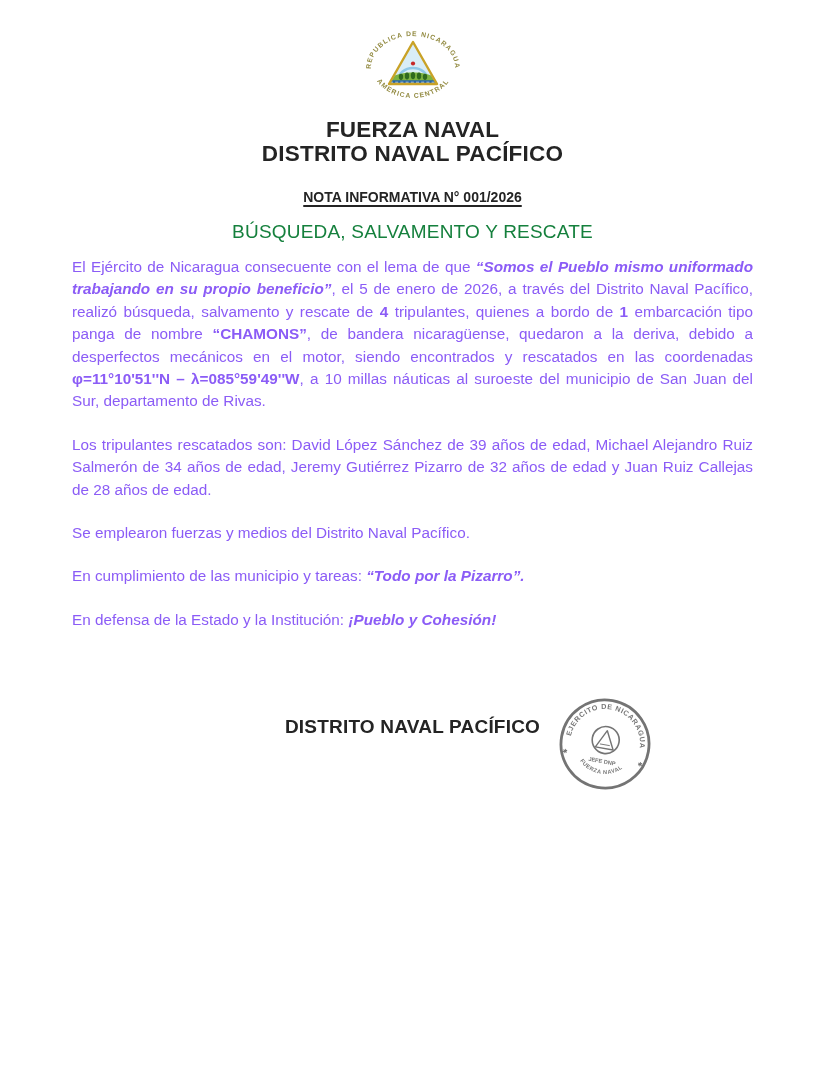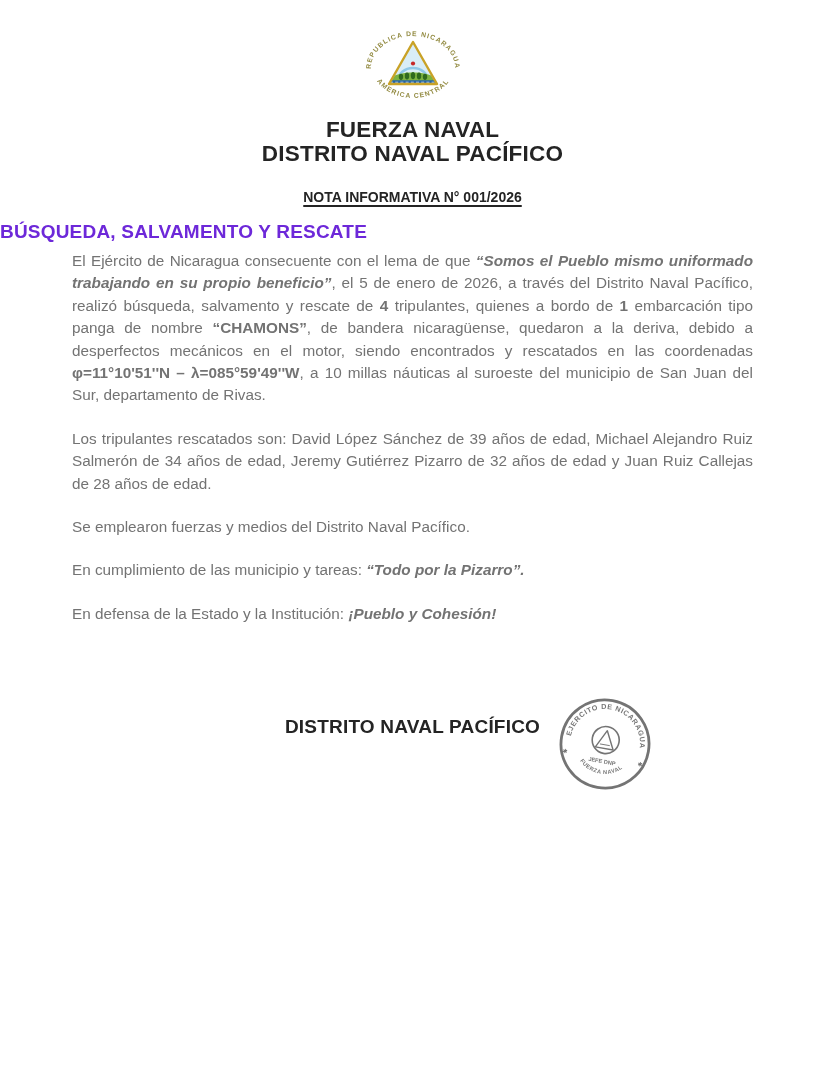--- a/index.html
+++ b/index.html
@@ -30,27 +30,27 @@
   .note-number{
     position:absolute;top:189px;left:0;width:100%;
     text-align:center;font-weight:bold;color:#242424;
     font-size:14px;
     text-decoration:underline;
     text-decoration-thickness:2px;
     text-underline-offset:3px;
   }
   .subject{
     position:absolute;top:221px;left:0;width:100%;
-    text-align:left;font-weight:bold;color:#6d28d9;
+    text-align:center;font-weight:normal;color:#15803d;
     font-size:19px;letter-spacing:0.2px;
   }
   
   .body-block{
-    position:absolute;top:250px;left:72px;width:681px;
-    font-size:15.3px;line-height:22.4px;color:#737373;
+    position:absolute;top:256px;left:72px;width:681px;
+    font-size:15.3px;line-height:22.4px;color:#8b5cf6;
     text-align:justify;
   }
   .para{margin:0 0 21px 0;}
   .seg-normal{font-weight:normal;font-style:normal;}
   .seg-bold{font-weight:bold;}
   .seg-bold-italic{font-weight:bold;font-style:italic;}
   
   .signature{
     position:absolute;top:714px;left:0;width:100%;
     text-align:center;font-weight:bold;color:#242424;

